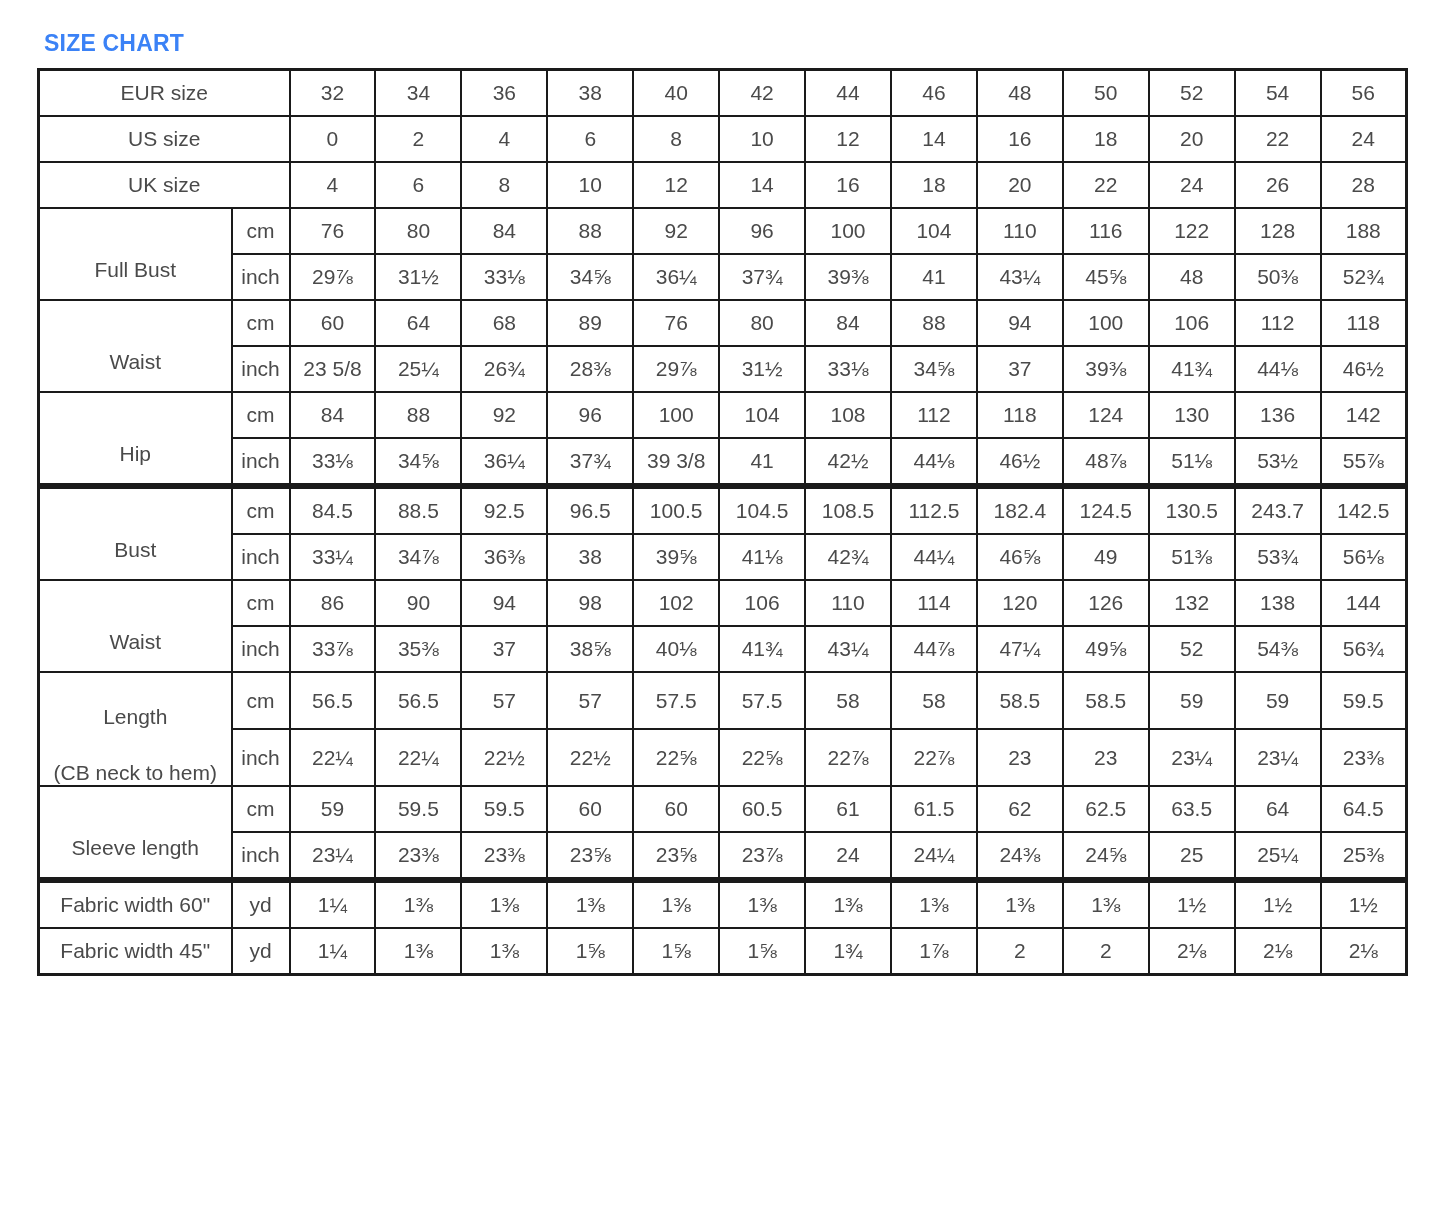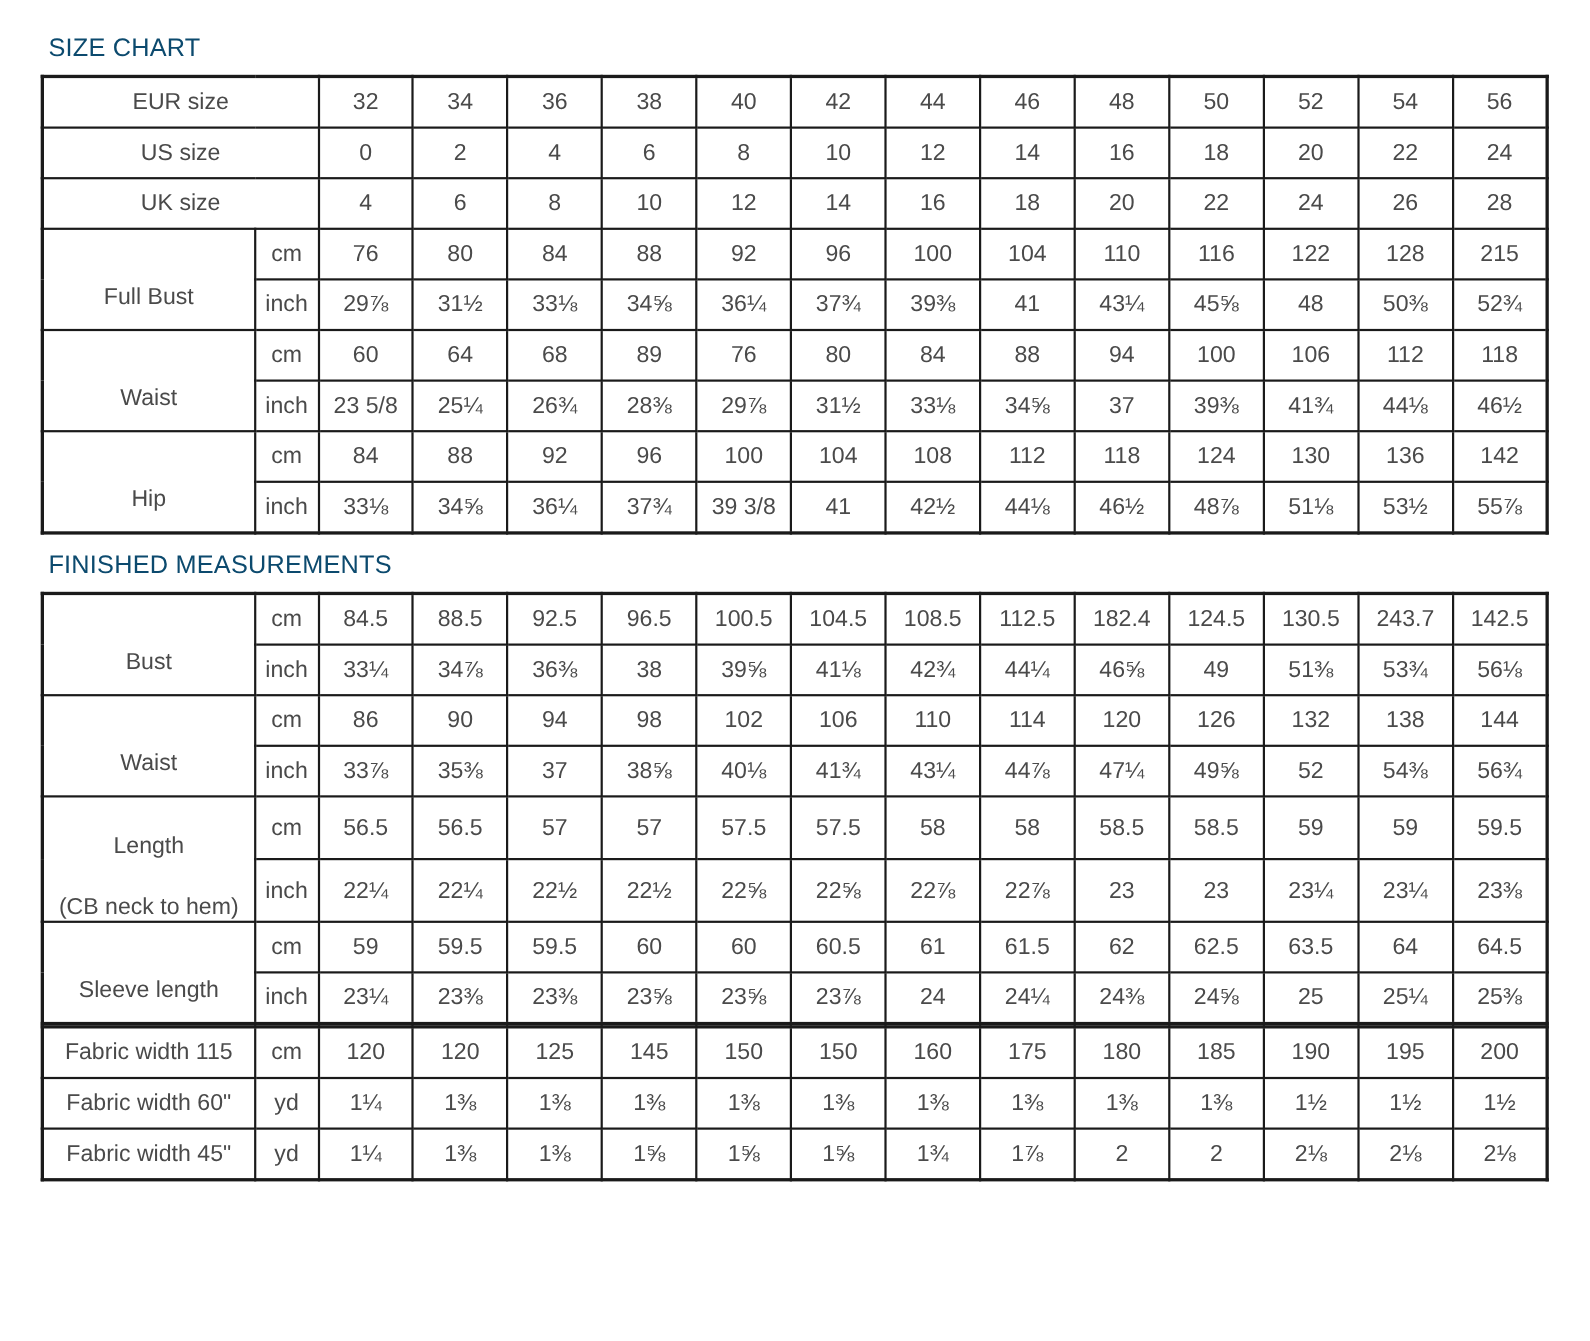--- a/index.html
+++ b/index.html
@@ -11,22 +11,22 @@
     width: 1445px;
     font-family: "Liberation Sans", "DejaVu Sans", sans-serif;
     color: #464646;
     -webkit-font-smoothing: antialiased;
   }
   .wrap {
     padding: 30px 37px 20px 37px;
   }
   h2.section-title {
     font-size: 23px;
-    font-weight: 400;
-    color: #0c4a6e;
+    font-weight: 700;
+    color: #3b82f6;
     margin: 14px 0 11px 7px;
     letter-spacing: 0.2px;
   }
   h2.section-title:first-child {
     margin-top: 0;
   }
   table.chart {
     border-collapse: collapse;
     table-layout: fixed;
     width: 1371px;
@@ -134,21 +134,21 @@
           <td class="val">84</td>
           <td class="val">88</td>
           <td class="val">92</td>
           <td class="val">96</td>
           <td class="val">100</td>
           <td class="val">104</td>
           <td class="val">110</td>
           <td class="val">116</td>
           <td class="val">122</td>
           <td class="val">128</td>
-          <td class="val">215</td>
+          <td class="val">188</td>
         </tr>
         <tr>
           <td class="unit">inch</td>
           <td class="val">29⅞</td>
           <td class="val">31½</td>
           <td class="val">33⅛</td>
           <td class="val">34⅝</td>
           <td class="val">36¼</td>
           <td class="val">37¾</td>
           <td class="val">39⅜</td>
@@ -225,21 +225,20 @@
           <td class="val">44⅛</td>
           <td class="val">46½</td>
           <td class="val">48⅞</td>
           <td class="val">51⅛</td>
           <td class="val">53½</td>
           <td class="val">55⅞</td>
         </tr>
       </tbody>
   </table>
 
-  <h2 class="section-title">FINISHED MEASUREMENTS</h2>
   <table class="chart">
     <colgroup>
       <col class="c-label">
         <col class="c-unit">
       <col>
         <col>
         <col>
         <col>
         <col>
         <col>
@@ -409,37 +408,20 @@
         <col>
         <col>
         <col>
         <col>
         <col>
         <col>
         <col>
     </colgroup>
     <tbody>
         <tr>
-          <td class="label">Fabric width 115</td>
-          <td class="unit">cm</td>
-          <td class="val">120</td>
-          <td class="val">120</td>
-          <td class="val">125</td>
-          <td class="val">145</td>
-          <td class="val">150</td>
-          <td class="val">150</td>
-          <td class="val">160</td>
-          <td class="val">175</td>
-          <td class="val">180</td>
-          <td class="val">185</td>
-          <td class="val">190</td>
-          <td class="val">195</td>
-          <td class="val">200</td>
-        </tr>
-        <tr>
           <td class="label">Fabric width 60"</td>
           <td class="unit">yd</td>
           <td class="val">1¼</td>
           <td class="val">1⅜</td>
           <td class="val">1⅜</td>
           <td class="val">1⅜</td>
           <td class="val">1⅜</td>
           <td class="val">1⅜</td>
           <td class="val">1⅜</td>
           <td class="val">1⅜</td>

